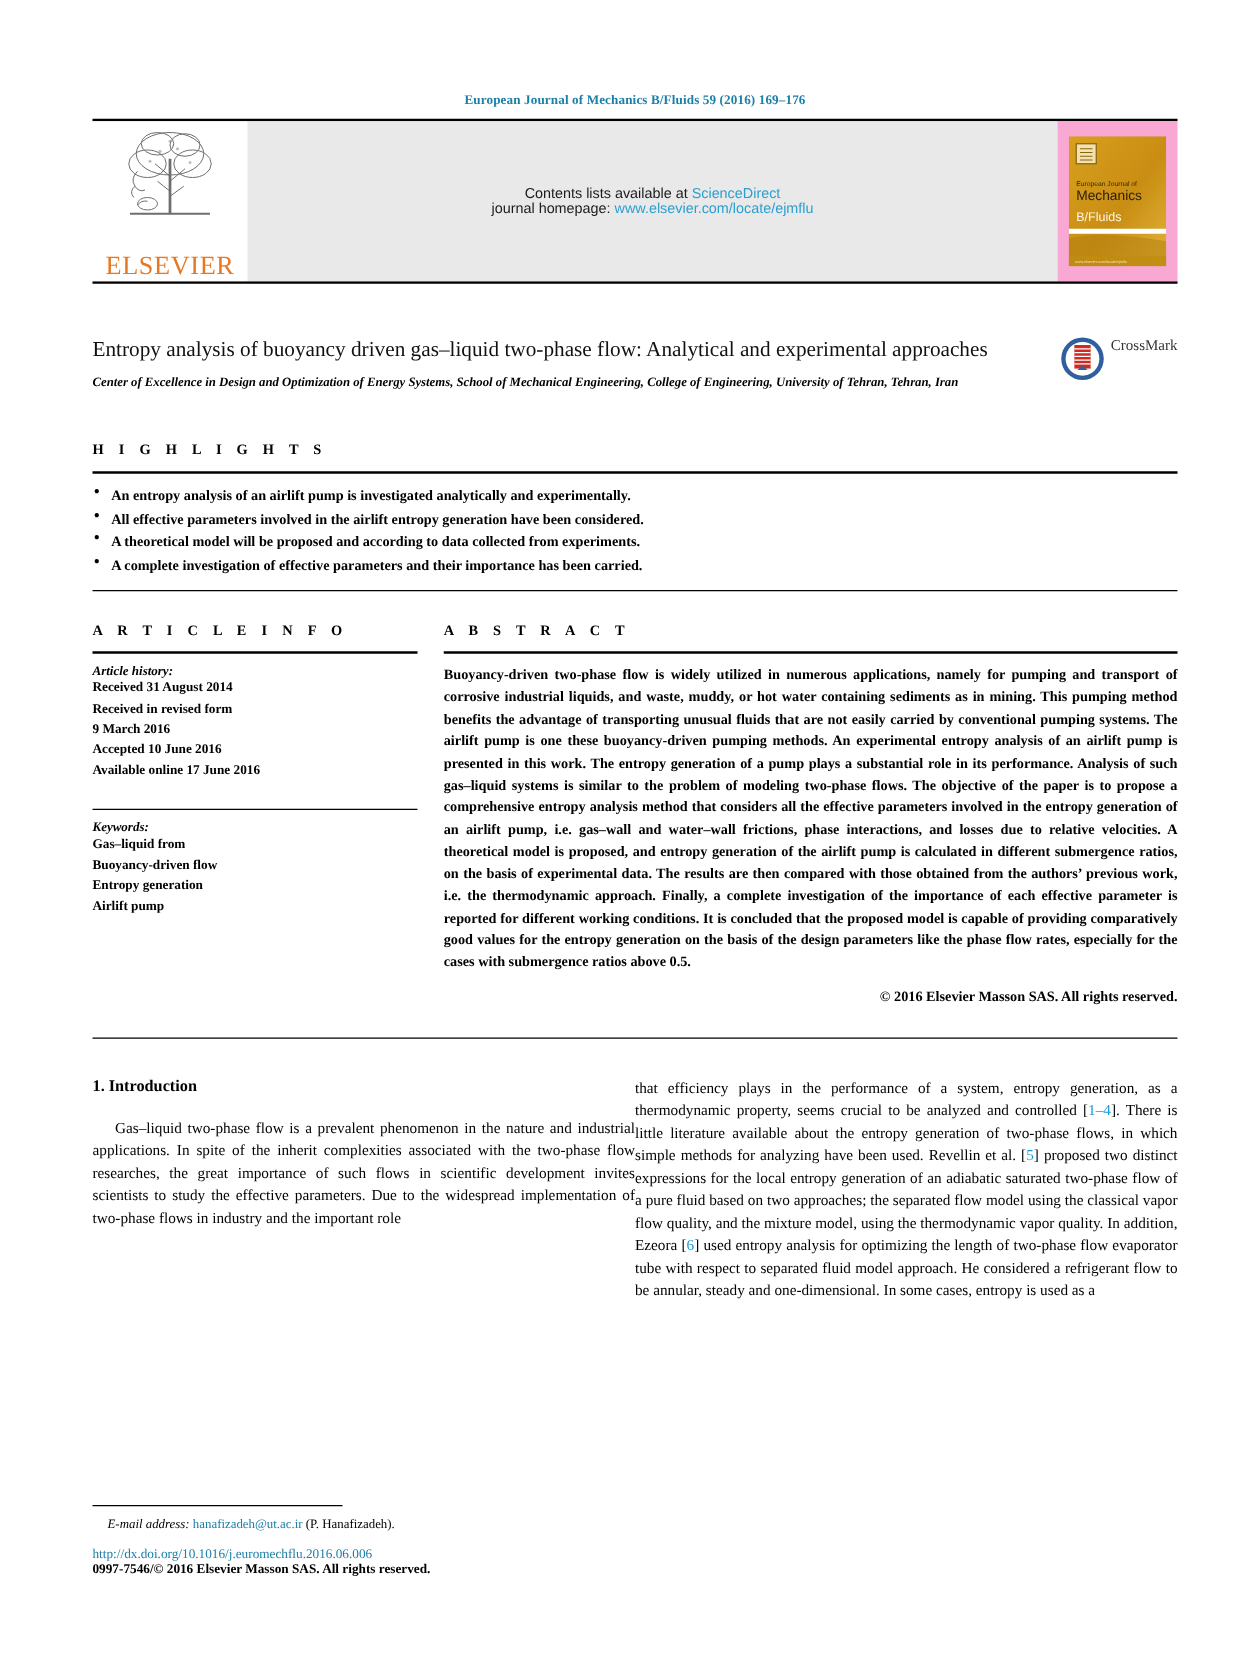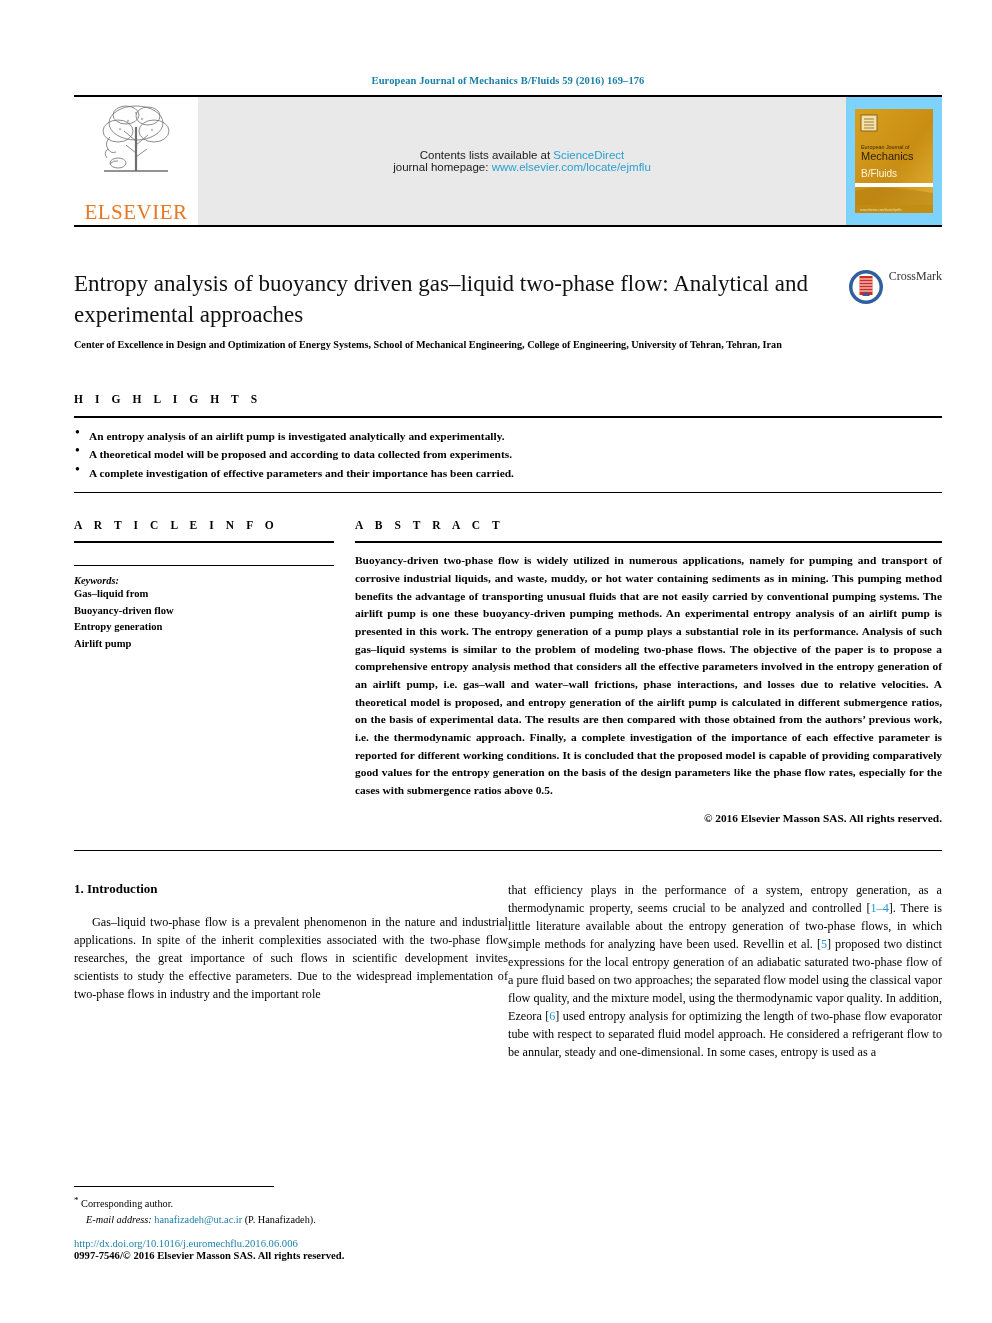--- a/index.html
+++ b/index.html
@@ -62,43 +62,44 @@
     font-family: "Liberation Serif", serif;
     font-size: 27px;
     color: #111;
     margin: 16px 0 20px;
     letter-spacing: .2px;
   }
   .homepage-line { font-family: "Liberation Sans", sans-serif; font-size: 11.5px; color: #1a1a1a; }
   .homepage-link { color: #2a9fd0; }
   .cover-thumb {
     width: 96px; flex: 0 0 96px;
-    background: #7dd3fc;
+    background: #f9a8d4;
     display: flex; align-items: center; justify-content: center; text-align: right;
   }
 
   
   .title-block { margin-top: 42px; position: relative; }
   .article-title {
     font-family: "Liberation Serif", serif;
-    font-size: 23px;
+    font-size: 17px;
     line-height: 1.33;
     color: #111;
     max-width: 740px;
     font-weight: normal;
     margin: 0;
   }
   .authors {
     font-size: 19px;
     margin-top: 18px;
     color: #111;
   }
   .corr-star { color: #1b7fa8; font-size: 15px; vertical-align: super; }
   .affiliation {
     font-size: 10.2px;
+    font-style: italic;
     font-weight: bold;
     line-height: 1.45;
     margin-top: 8px;
     max-width: 760px;
   }
   .crossmark {
     position: absolute; right: 0; top: 0;
     display: flex; align-items: flex-start; gap: 5px;
   }
   .crossmark-text { font-family: "Liberation Serif", serif; font-size: 12px; color: #333; }
@@ -273,31 +274,40 @@
 
 
     <div class="affiliation">Center of Excellence in Design and Optimization of Energy Systems, School of Mechanical Engineering, College of Engineering, University of Tehran, Tehran, Iran</div>
   </div>
 
   <div class="highlights">
     <div class="sec-head">H I G H L I G H T S</div>
     <div class="rule-thick"></div>
     <ul class="hl-list">
       <li>An entropy analysis of an airlift pump is investigated analytically and experimentally.</li>
+      <li>All effective parameters involved in the airlift entropy generation have been considered.</li>
       <li>A theoretical model will be proposed and according to data collected from experiments.</li>
       <li>A complete investigation of effective parameters and their importance has been carried.</li>
     </ul>
     <div class="rule-thin"></div>
   </div>
 
   <div class="info-abstract">
 
     <div class="col-info">
       <div class="sec-head">A R T I C L E    I N F O</div>
       <div class="rule-thick"></div>
+      <div class="info-body">
+        <div class="info-label">Article history:</div>
+        <div class="info-line">Received 31 August 2014</div>
+        <div class="info-line">Received in revised form</div>
+        <div class="info-line">9 March 2016</div>
+        <div class="info-line">Accepted 10 June 2016</div>
+        <div class="info-line">Available online 17 June 2016</div>
+      </div>
       <div class="kw-block">
         <div class="rule-thin" style="margin-bottom:9px;"></div>
         <div class="info-label">Keywords:</div>
         <div class="info-line">Gas–liquid from</div>
         <div class="info-line">Buoyancy-driven flow</div>
         <div class="info-line">Entropy generation</div>
         <div class="info-line">Airlift pump</div>
       </div>
     </div>
 
@@ -318,24 +328,20 @@
       <h2 class="sec-title">1. Introduction</h2>
       <p class="body-p">Gas–liquid two-phase flow is a prevalent phenomenon in the nature and industrial applications. In spite of the inherit complexities associated with the two-phase flow researches, the great importance of such flows in scientific development invites scientists to study the effective parameters. Due to the widespread implementation of two-phase flows in industry and the important role</p>
     </div>
     <div class="body-col">
       <p class="body-p noindent"><span>that efficiency plays in the performance of a system, entropy generation, as a thermodynamic property, seems crucial to be analyzed and controlled [</span><span class="ref">1–4</span><span>]. There is little literature available about the entropy generation of two-phase flows, in which simple methods for analyzing have been used. Revellin et al. [</span><span class="ref">5</span><span>] proposed two distinct expressions for the local entropy generation of an adiabatic saturated two-phase flow of a pure fluid based on two approaches; the separated flow model using the classical vapor flow quality, and the mixture model, using the thermodynamic vapor quality. In addition, Ezeora [</span><span class="ref">6</span><span>] used entropy analysis for optimizing the length of two-phase flow evaporator tube with respect to separated fluid model approach. He considered a refrigerant flow to be annular, steady and one-dimensional. In some cases, entropy is used as a</span></p>
     </div>
   </div>
 
   <div class="footer">
     <div class="footnote-rule"></div>
-    <div class="fn-line">
-      <span class="fn-star">*</span>
-      <span>Corresponding author.</span>
-    </div>
     <div class="fn-line" style="padding-left:12px;">
       <span class="fn-italic">E-mail address:</span>
       <span class="link-blue">hanafizadeh@ut.ac.ir</span>
       <span>(P. Hanafizadeh).</span>
     </div>
     <div class="doi-line">http://dx.doi.org/10.1016/j.euromechflu.2016.06.006</div>
     <div class="issn-line">0997-7546/© 2016 Elsevier Masson SAS. All rights reserved.</div>
   </div>
 
 </div>

